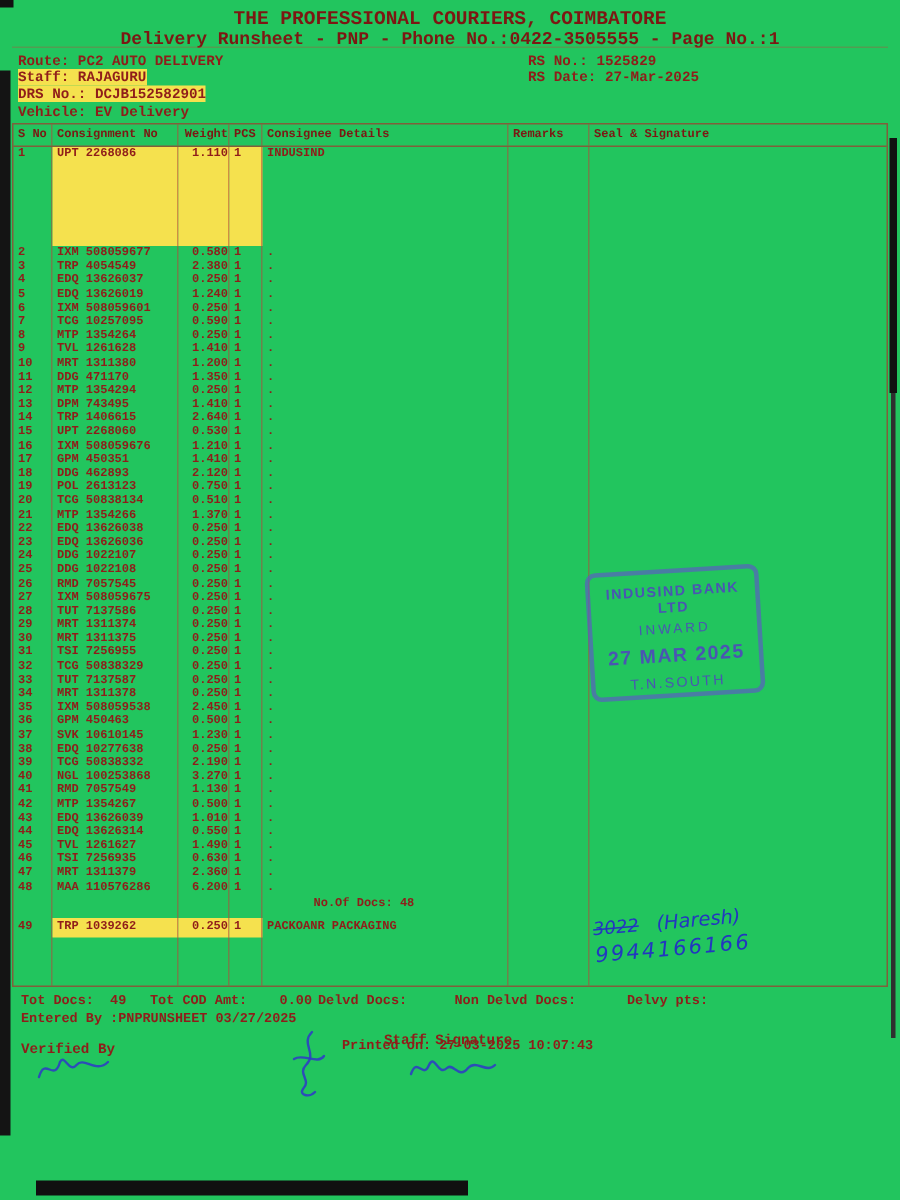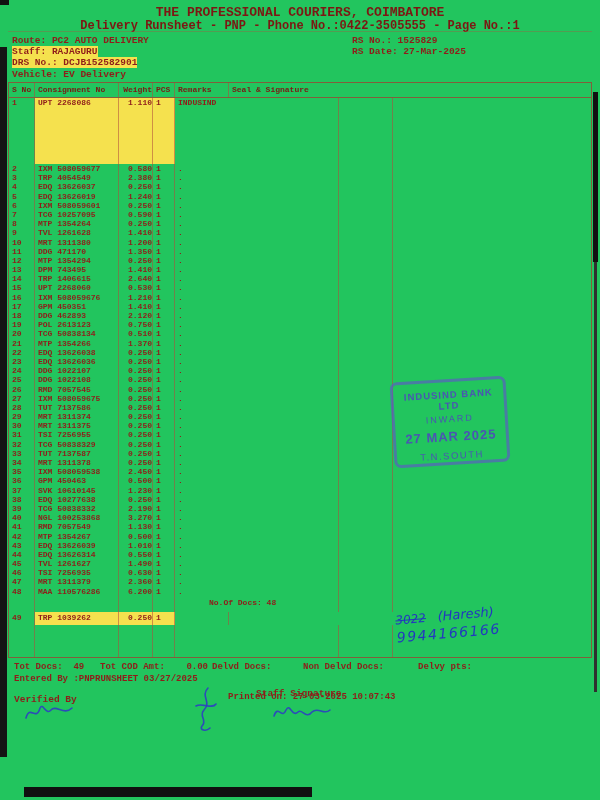--- a/index.html
+++ b/index.html
@@ -89,20 +89,21 @@
   <div class="meta m-rsdate">RS Date: 27-Mar-2025</div>
   <div class="meta m-drs"><span class="hl">DRS No.: DCJB152582901</span></div>
   <div class="meta m-vehicle">Vehicle: EV Delivery</div>
 
   <div class="table">
     <div class="thead">
       <div class="cell c0">S No</div>
       <div class="cell c1">Consignment No</div>
       <div class="cell c2">Weight</div>
       <div class="cell c3">PCS</div>
+      <div class="cell c4">Consignee Details</div>
       <div class="cell c5">Remarks</div>
       <div class="cell c6">Seal &amp; Signature</div>
     </div>
     <div>
         <div class="trow tall">
           <div class="cell c0">1</div>
           <div class="cell c1 hl">UPT 2268086</div>
           <div class="cell c2 hl">1.110</div>
           <div class="cell c3 hl">1</div>
           <div class="cell c4">INDUSIND</div>
@@ -539,20 +540,21 @@
           <div class="cell c3"></div>
           <div class="cell c4">No.Of Docs: 48</div>
           <div class="cell c5"></div>
           <div class="cell c6"></div>
         </div>
         <div class="trow last">
           <div class="cell c0">49</div>
           <div class="cell c1 hl">TRP 1039262</div>
           <div class="cell c2 hl">0.250</div>
           <div class="cell c3 hl">1</div>
+          <div class="cell c4">PACKOANR PACKAGING</div>
           <div class="cell c5"></div>
           <div class="cell c6"></div>
         </div>
         <div class="trow filler">
           <div class="cell c0"></div>
           <div class="cell c1"></div>
           <div class="cell c2"></div>
           <div class="cell c3"></div>
           <div class="cell c4"></div>
           <div class="cell c5"></div>

